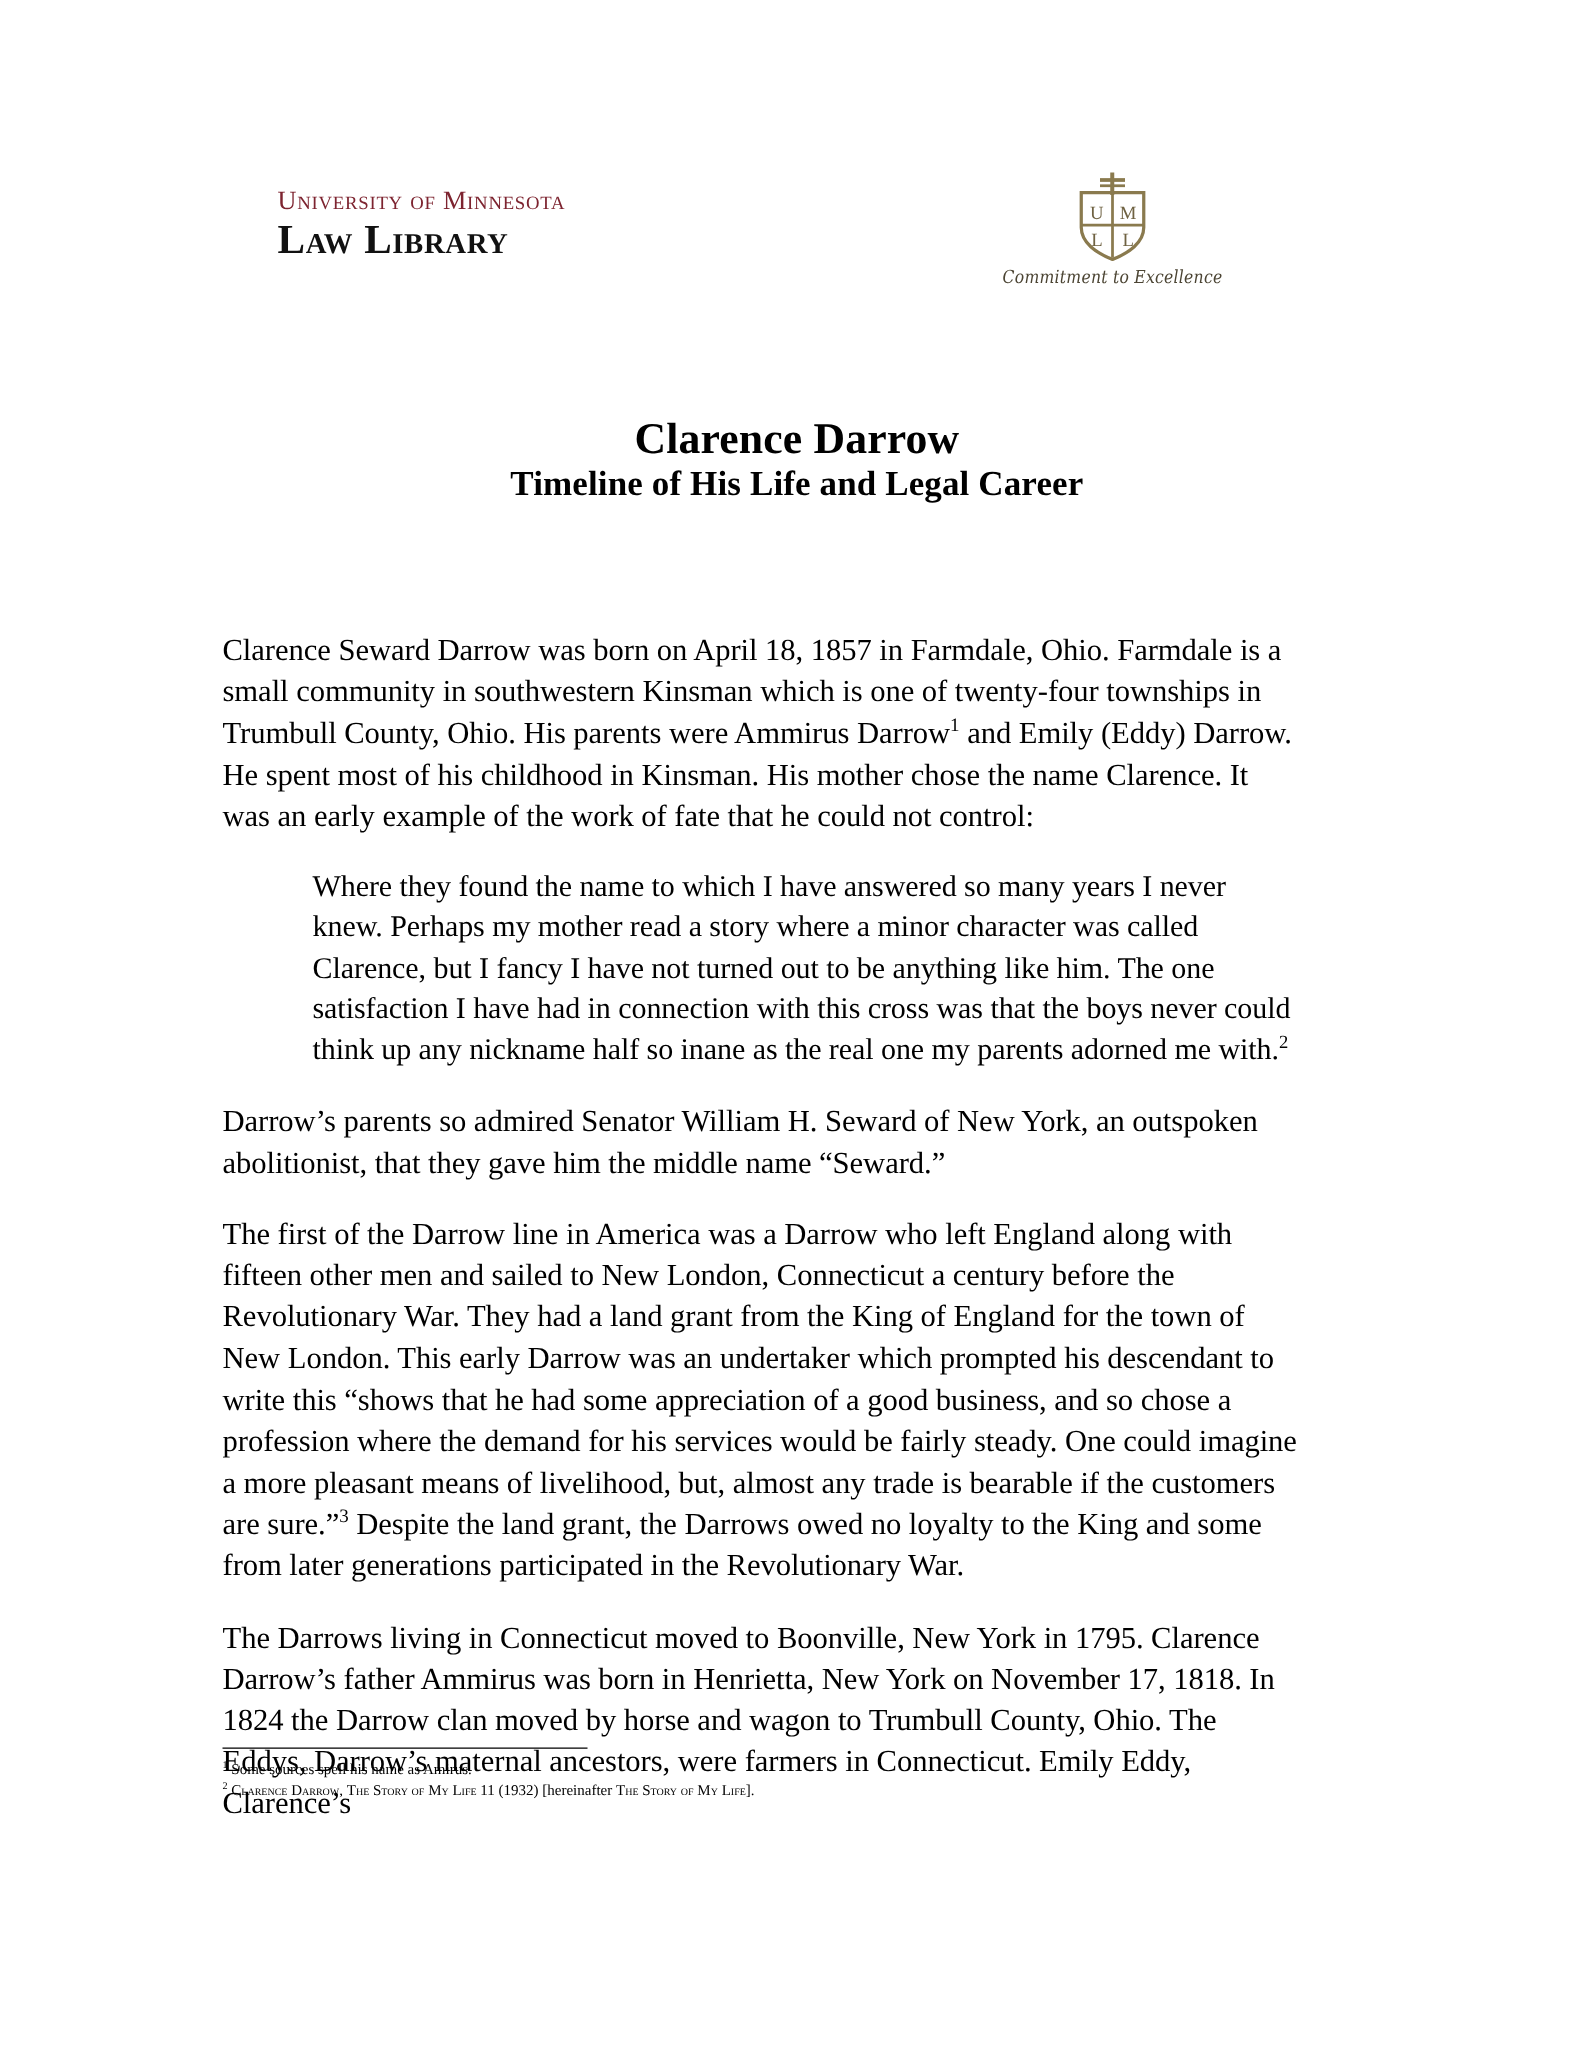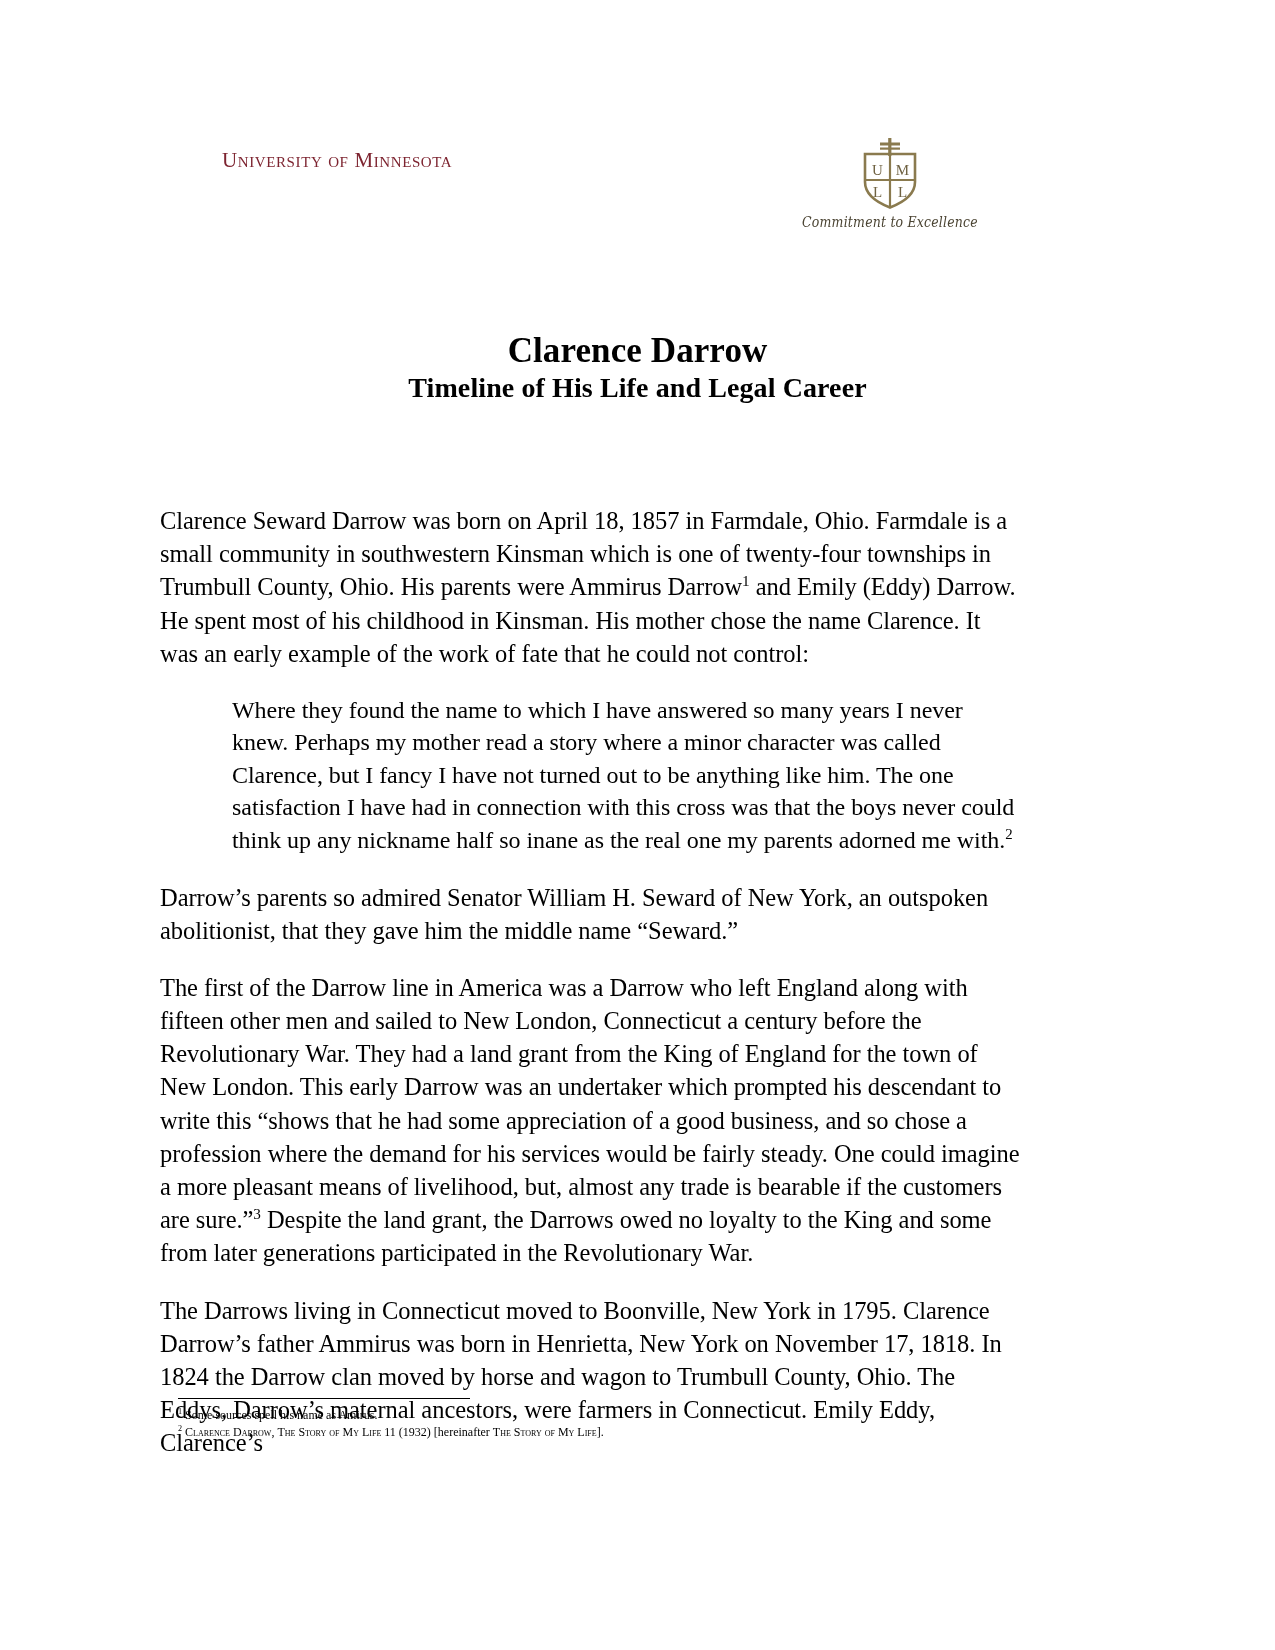--- a/index.html
+++ b/index.html
@@ -108,21 +108,21 @@
   .doc-byline {
     font-size: 19.5px;
     font-weight: bold;
     margin-top: 6px;
     letter-spacing: 0.1px;
   }
 
   
   .body-block {
     position: absolute;
-    left: 160px;
+    left: 178px;
     top: 504px;
     width: 860px;
   }
   p.para {
     font-size: 24.5px;
     line-height: 1.355;
     margin: 0 0 24px 0;
     text-align: left;
     letter-spacing: -0.05px;
   }
@@ -176,20 +176,21 @@
 </style>
 </head>
 <body>
 
 <div class="page">
 
   <div class="header">
 
     <div class="umn-logo">
       <span class="line1">University of Minnesota</span>
+      <span class="line2">Law Library</span>
     </div>
 
     <div class="umll-logo">
       <div class="shield-wrap">
         <svg class="shield-svg" width="68" height="74" viewBox="0 0 68 74" aria-hidden="true">
 
           <rect x="32.2" y="2" width="3.2" height="18" fill="#8a7a4e"></rect>
           <rect x="24" y="6.5" width="20" height="3" fill="#8a7a4e"></rect>
           <rect x="24" y="11.5" width="20" height="2.2" fill="#8a7a4e"></rect>
 

